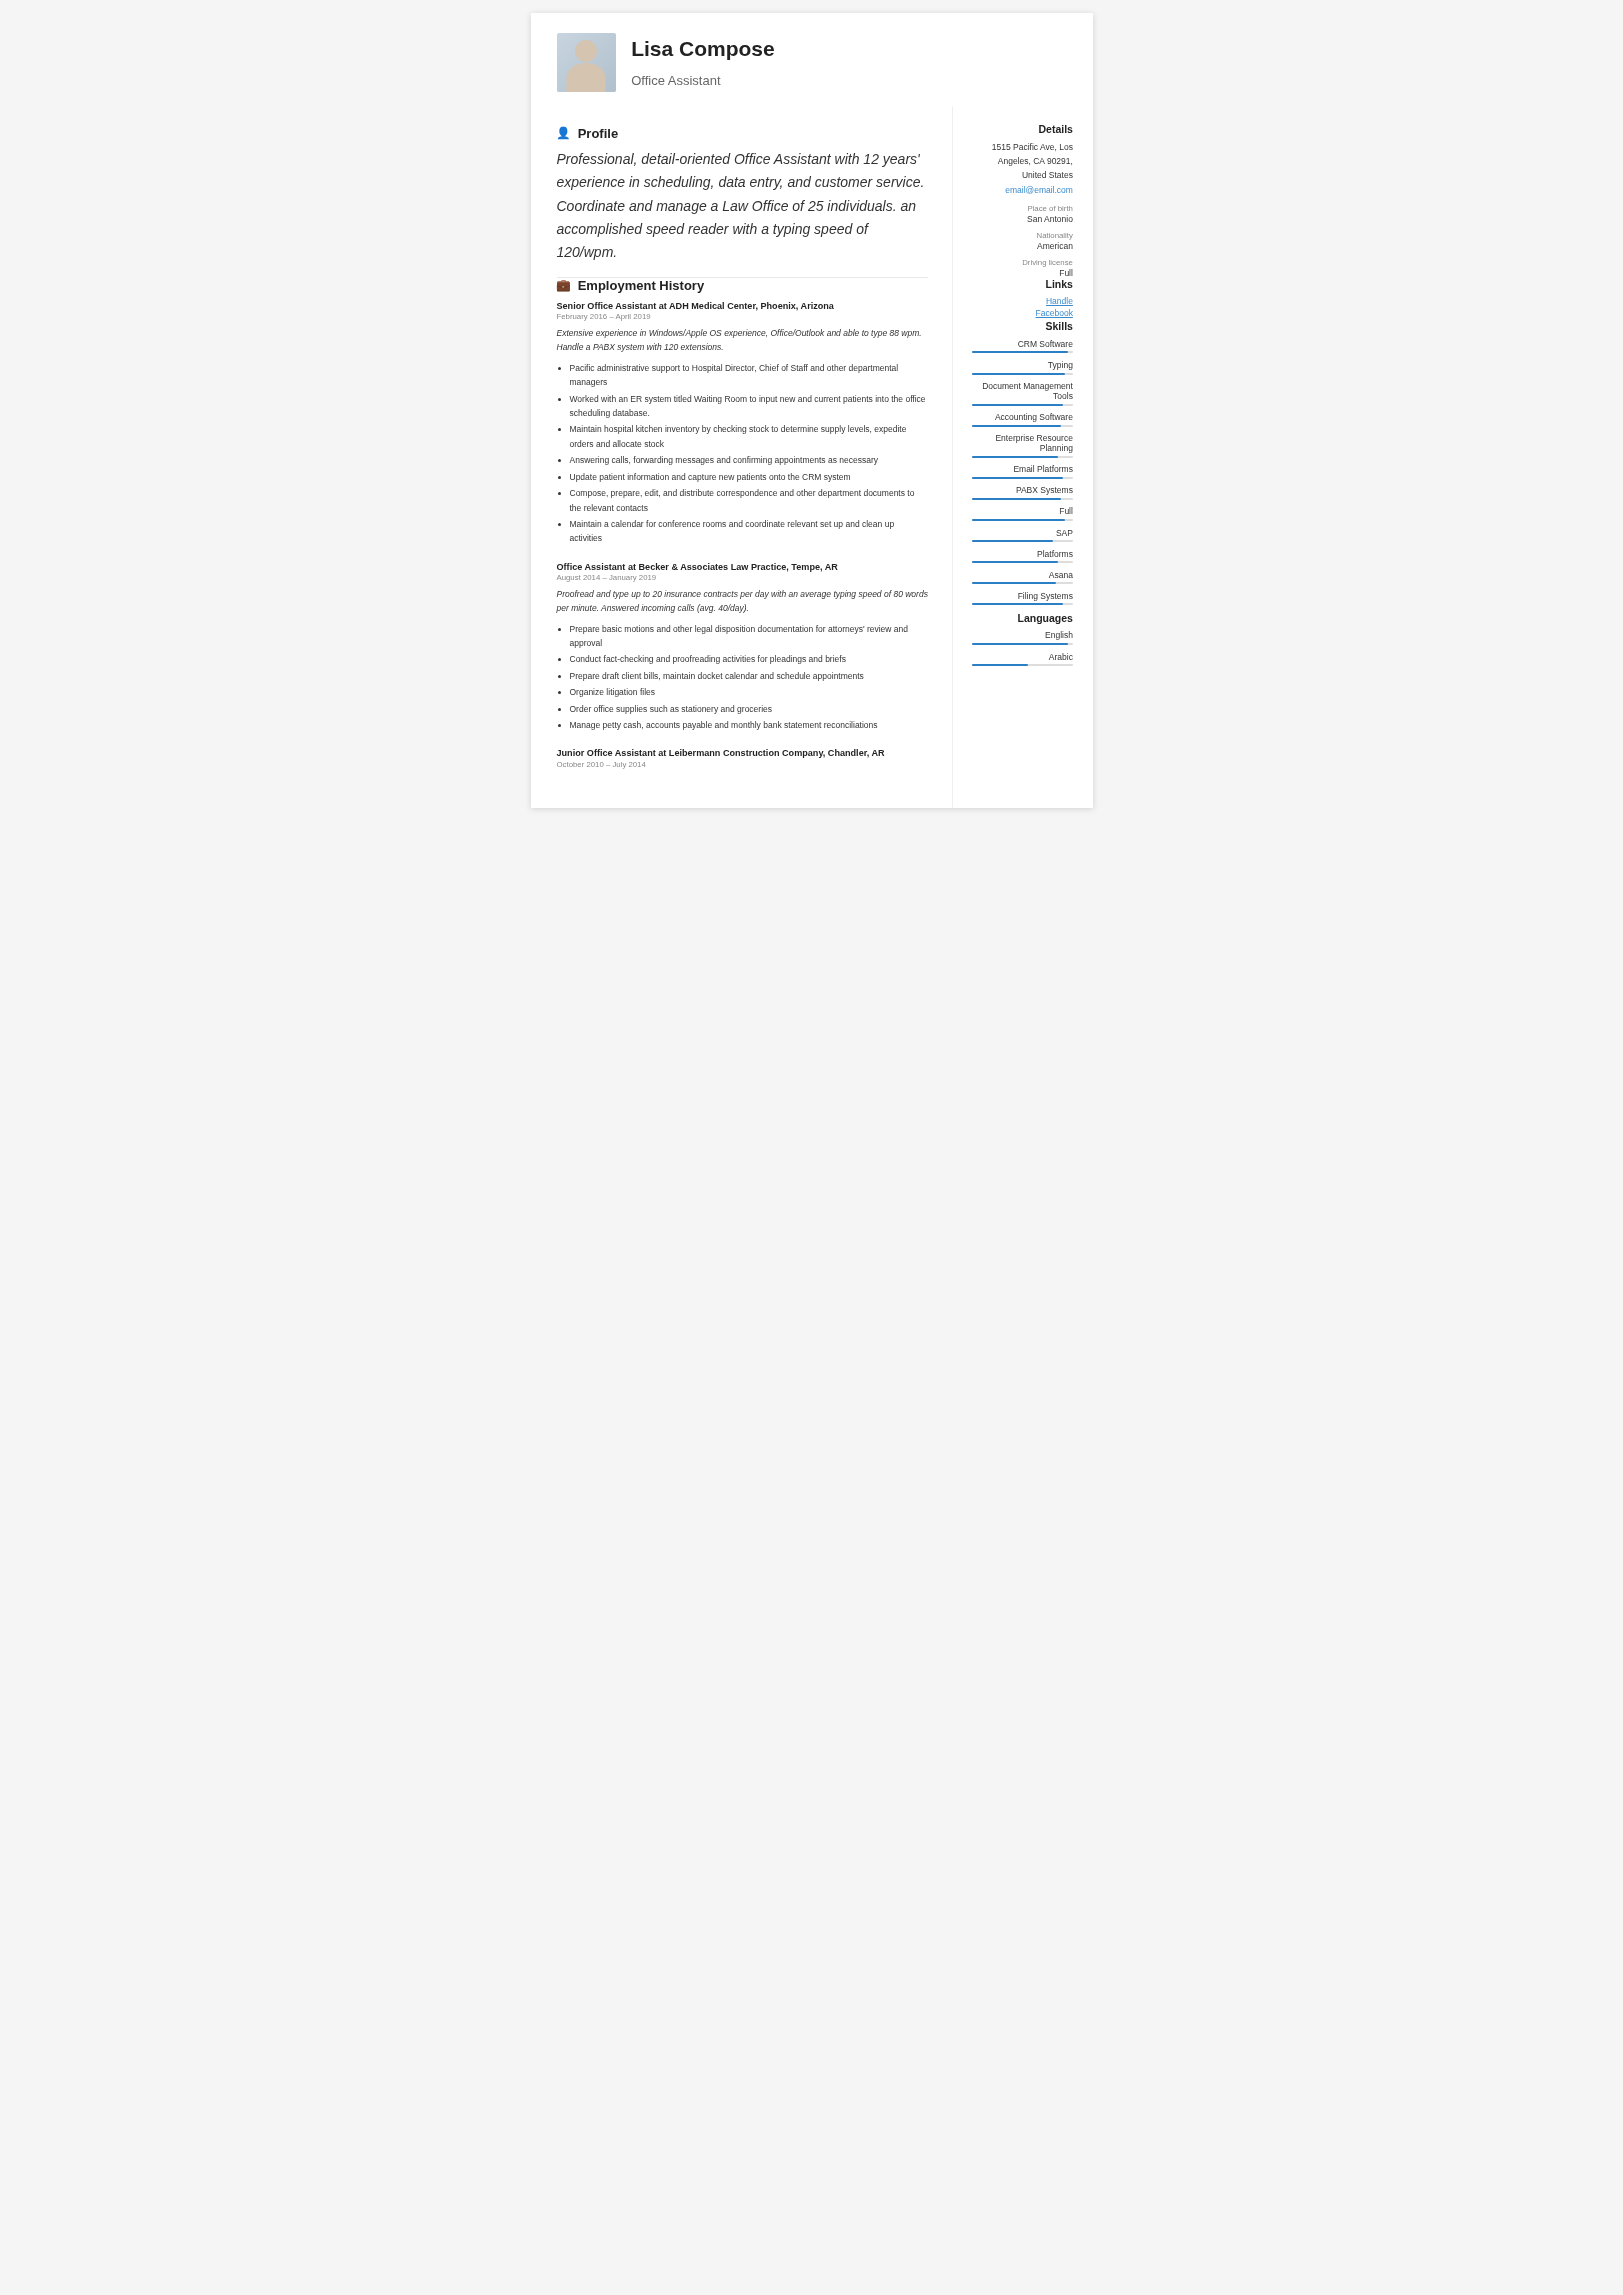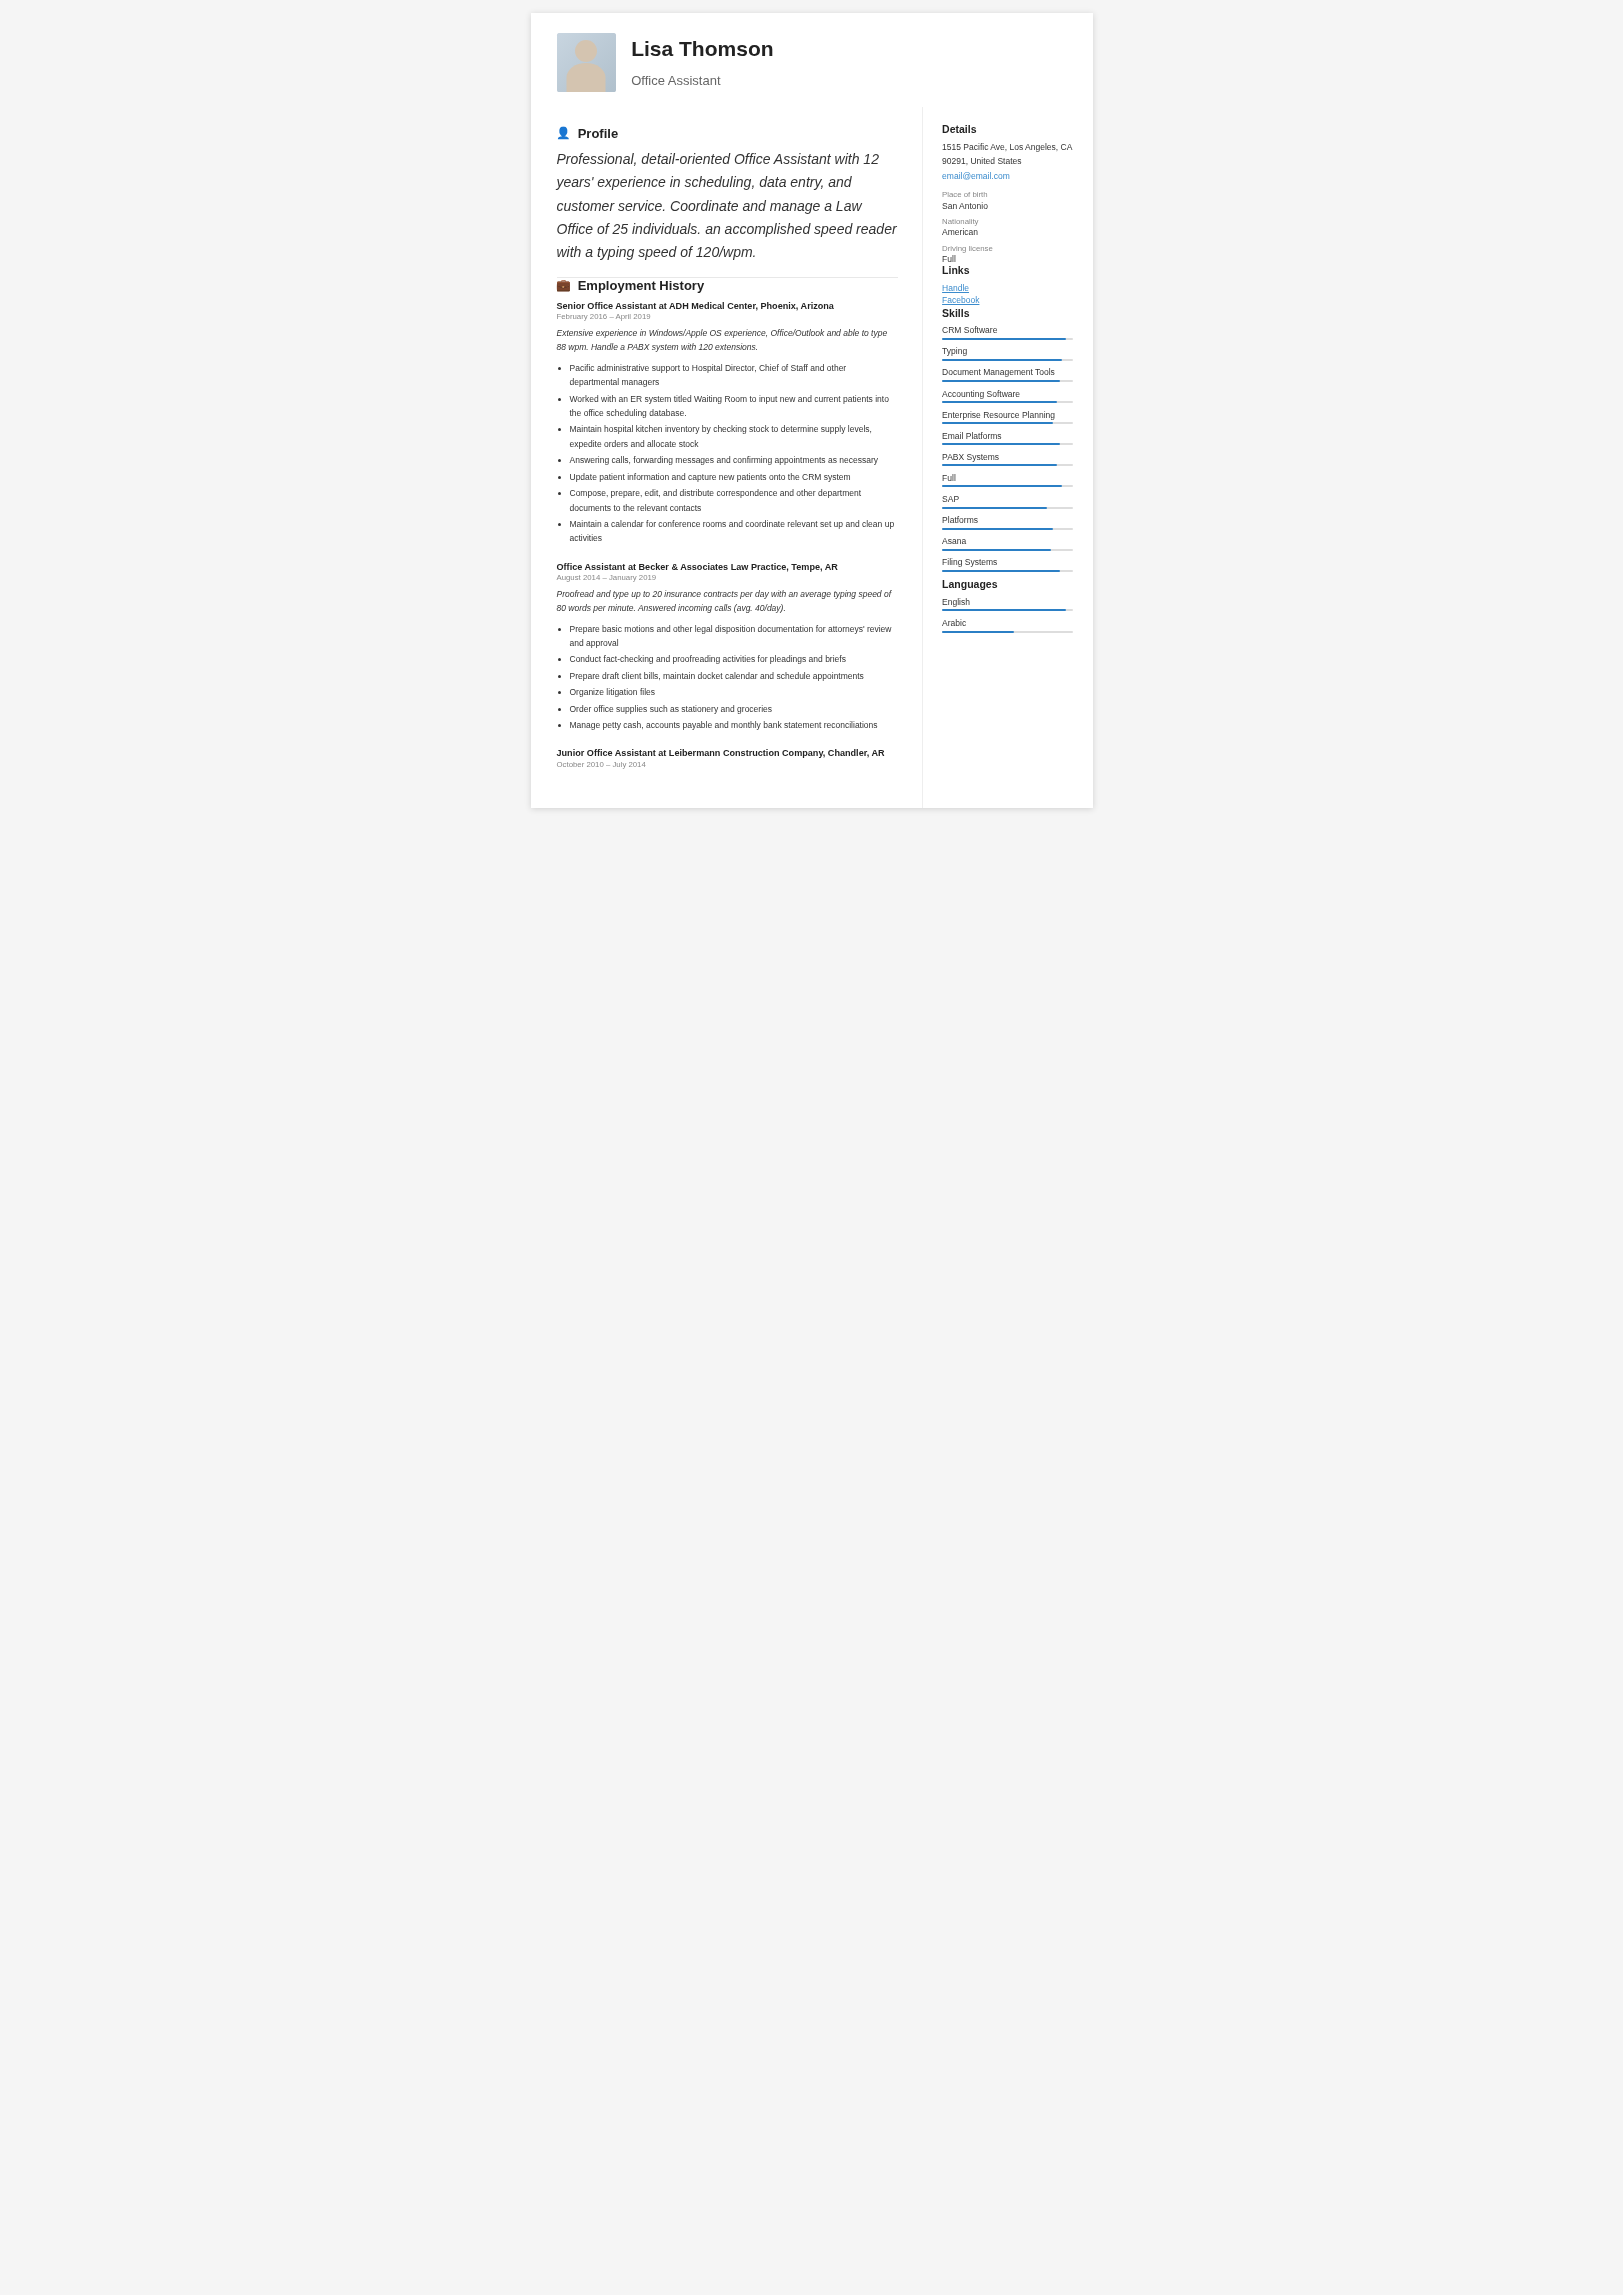--- a/index.html
+++ b/index.html
@@ -85,23 +85,24 @@
       flex: 1;
     }
     
     .left-col {
       flex: 1;
       padding: 18.3px 23.5px 23.5px 26px;
       border-right: 0.7px solid #eee;
     }
     
     .right-col {
-      width: 170px;
+      width: 140px;
       flex-shrink: 0;
       padding: 15.7px 19.6px 23.5px 19.6px;
+      text-align: right;
     }
     
     .section-title {
       display: flex;
       align-items: center;
       font-size: 13px;
       font-weight: 700;
       color: #222;
       margin-bottom: 7.8px;
       margin-top: 18.3px;
@@ -240,21 +241,21 @@
 </head>
 <body>
 
 <div class="resume-container">
 
   <div class="header">
     <div class="avatar-wrap">
       <div class="avatar-placeholder"></div>
     </div>
     <div class="header-info">
-      <h1>Lisa Thomson</h1>
+      <h1>Lisa Compose</h1>
       <div class="job-title">Office Assistant</div>
     </div>
   </div>
 
   <div class="main-content">
 
     <div class="left-col">
 
       <div>
         <div class="section-title">

